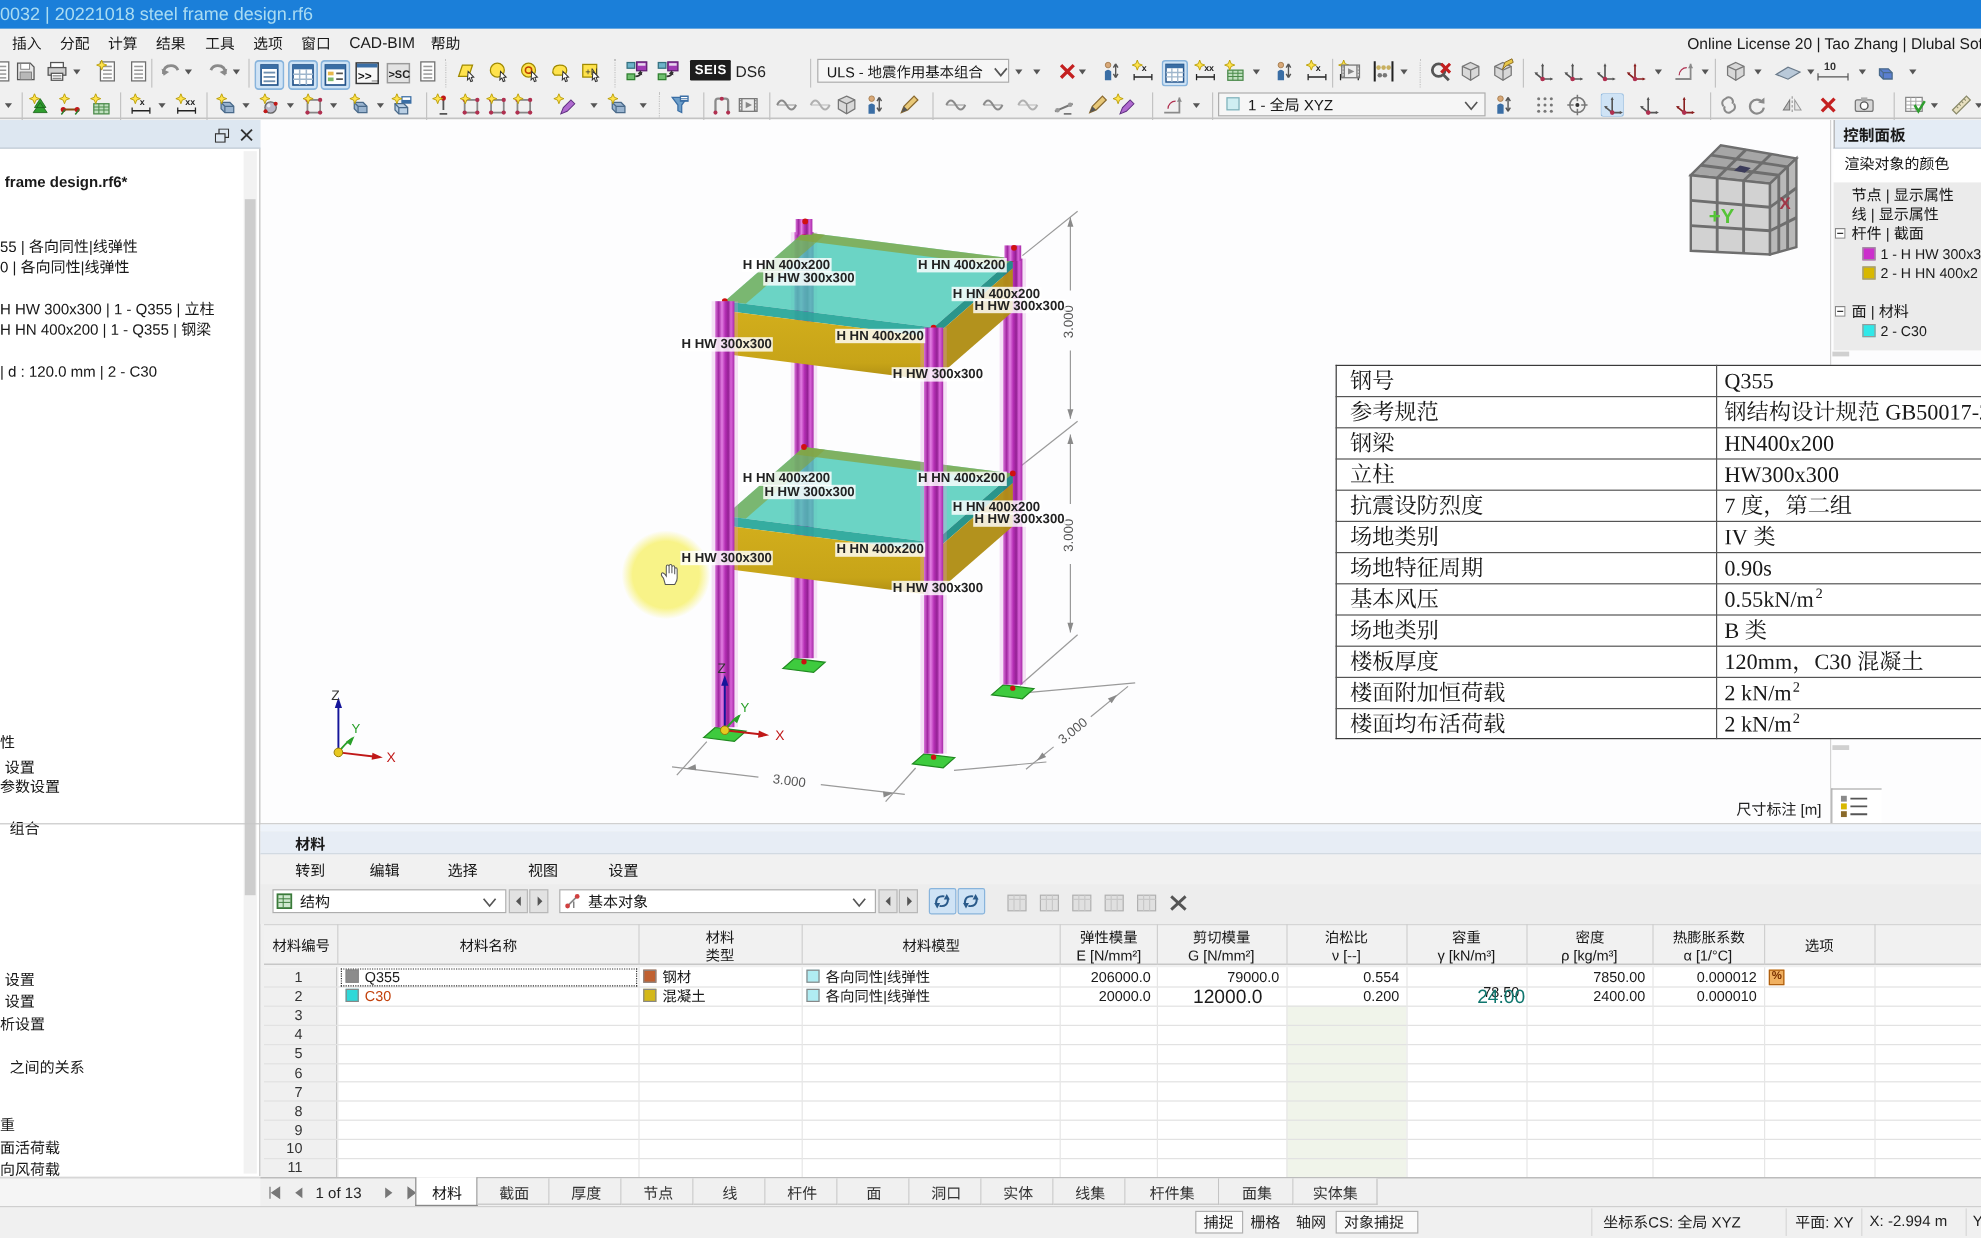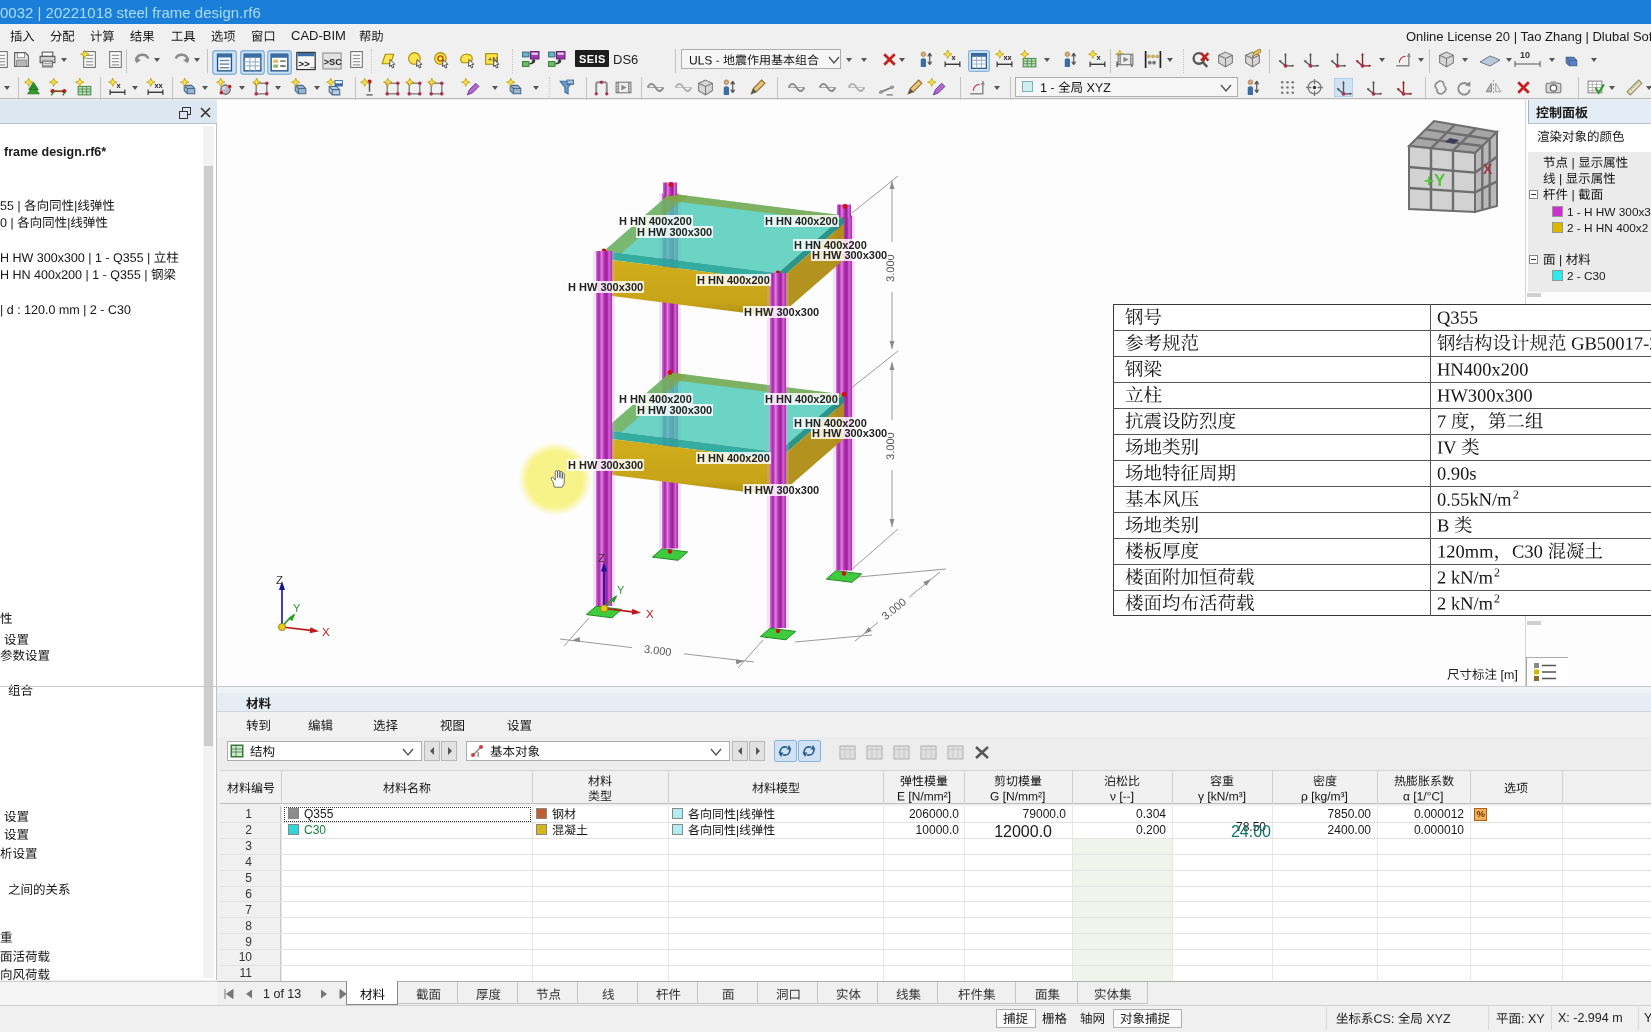--- a/index.html
+++ b/index.html
@@ -1741,28 +1741,28 @@
       <use href="#qM" x="200"></use>
       <use href="#qN" x="300"></use>
       <use href="#qJ" x="400"></use>
       <use href="#qO" x="426"></use>
       <use href="#qP" x="526"></use>
       <use href="#qN" x="626"></use>
     </g>
   </svg>
 <div class="lat" style="right:692px;top:806.84px;font-size:12px;font-weight:normal;color:#1a1a1a;">206000.0</div>
 <div class="lat" style="right:585px;top:806.84px;font-size:12px;font-weight:normal;color:#1a1a1a;">79000.0</div>
-<div class="lat" style="right:485px;top:806.84px;font-size:12px;font-weight:normal;color:#1a1a1a;">0.304</div>
+<div class="lat" style="right:485px;top:806.84px;font-size:12px;font-weight:normal;color:#1a1a1a;">0.554</div>
 <div class="lat" style="right:385px;top:820px;font-size:12px;font-weight:normal;color:#1a1a1a;">78.50</div>
 <div class="lat" style="right:280px;top:806.84px;font-size:12px;font-weight:normal;color:#1a1a1a;">7850.00</div>
 <div class="lat" style="right:187px;top:806.84px;font-size:12px;font-weight:normal;color:#1a1a1a;">0.000012</div>
 <div class="abs" style="left:1474px;top:808px;width:13px;height:13px;background:#f0b060;border:1px solid #b06010"></div>
 <div class="lat" style="left:1476.5px;top:808.165px;font-size:9.5px;font-weight:bold;color:#7a3000;">%</div>
 <div class="abs" style="left:288px;top:824px;width:10.5px;height:10.5px;background:#2fd8d8;border:1px solid #888"></div>
-<div class="lat" style="left:304px;top:822.84px;font-size:12px;font-weight:normal;color:#15803d;">C30</div>
+<div class="lat" style="left:304px;top:822.84px;font-size:12px;font-weight:normal;color:#c2410c;">C30</div>
 <div class="abs" style="left:536px;top:824px;width:10.5px;height:10.5px;background:#d4b818;border:1px solid #888"></div>
 <svg style="position:absolute;left:552px;top:822.6px;overflow:visible;" width="37" height="14.4">
     <g fill="#1a1a1a" transform="translate(0 11.4) scale(0.12 -0.12)">
       <use href="#qdD" x="0"></use>
       <use href="#qdE" x="100"></use>
       <use href="#qdF" x="200"></use>
     </g>
   </svg>
 <div class="abs" style="left:672px;top:824px;width:10.5px;height:10.5px;background:#b0ecf2;border:1px solid #888"></div>
 <svg style="position:absolute;left:688px;top:822.6px;overflow:visible;" width="88.1" height="14.4">
@@ -1770,21 +1770,21 @@
       <use href="#qK" x="0"></use>
       <use href="#qL" x="100"></use>
       <use href="#qM" x="200"></use>
       <use href="#qN" x="300"></use>
       <use href="#qJ" x="400"></use>
       <use href="#qO" x="426"></use>
       <use href="#qP" x="526"></use>
       <use href="#qN" x="626"></use>
     </g>
   </svg>
-<div class="lat" style="right:692px;top:822.84px;font-size:12px;font-weight:normal;color:#1a1a1a;">10000.0</div>
+<div class="lat" style="right:692px;top:822.84px;font-size:12px;font-weight:normal;color:#1a1a1a;">20000.0</div>
 <div class="lat" style="right:599px;top:822.84px;font-size:16px;font-weight:normal;color:#1a1a1a;">12000.0</div>
 <div class="lat" style="right:485px;top:822.84px;font-size:12px;font-weight:normal;color:#1a1a1a;">0.200</div>
 <div class="lat" style="right:380px;top:822.84px;font-size:16px;font-weight:normal;color:#0f766e;">24.00</div>
 <div class="lat" style="right:280px;top:822.84px;font-size:12px;font-weight:normal;color:#1a1a1a;">2400.00</div>
 <div class="lat" style="right:187px;top:822.84px;font-size:12px;font-weight:normal;color:#1a1a1a;">0.000010</div>
 <div class="abs" style="left:217px;top:981px;width:1434px;height:24px;background:#f0f0f0;border-top:1px solid #b0b0b0"></div>
 <svg class="abs" style="left:224px;top:988px" width="125" height="12" viewBox="0 0 125 12">
     <path d="M1 1 v10 M2.5 6 L9 1.5 V10.5 Z" fill="#777" stroke="#777"></path>
     <path d="M28 1.5 L22 6 L28 10.5 Z" fill="#777"></path>
     <path d="M97 1.5 L103 6 L97 10.5 Z" fill="#777"></path>

